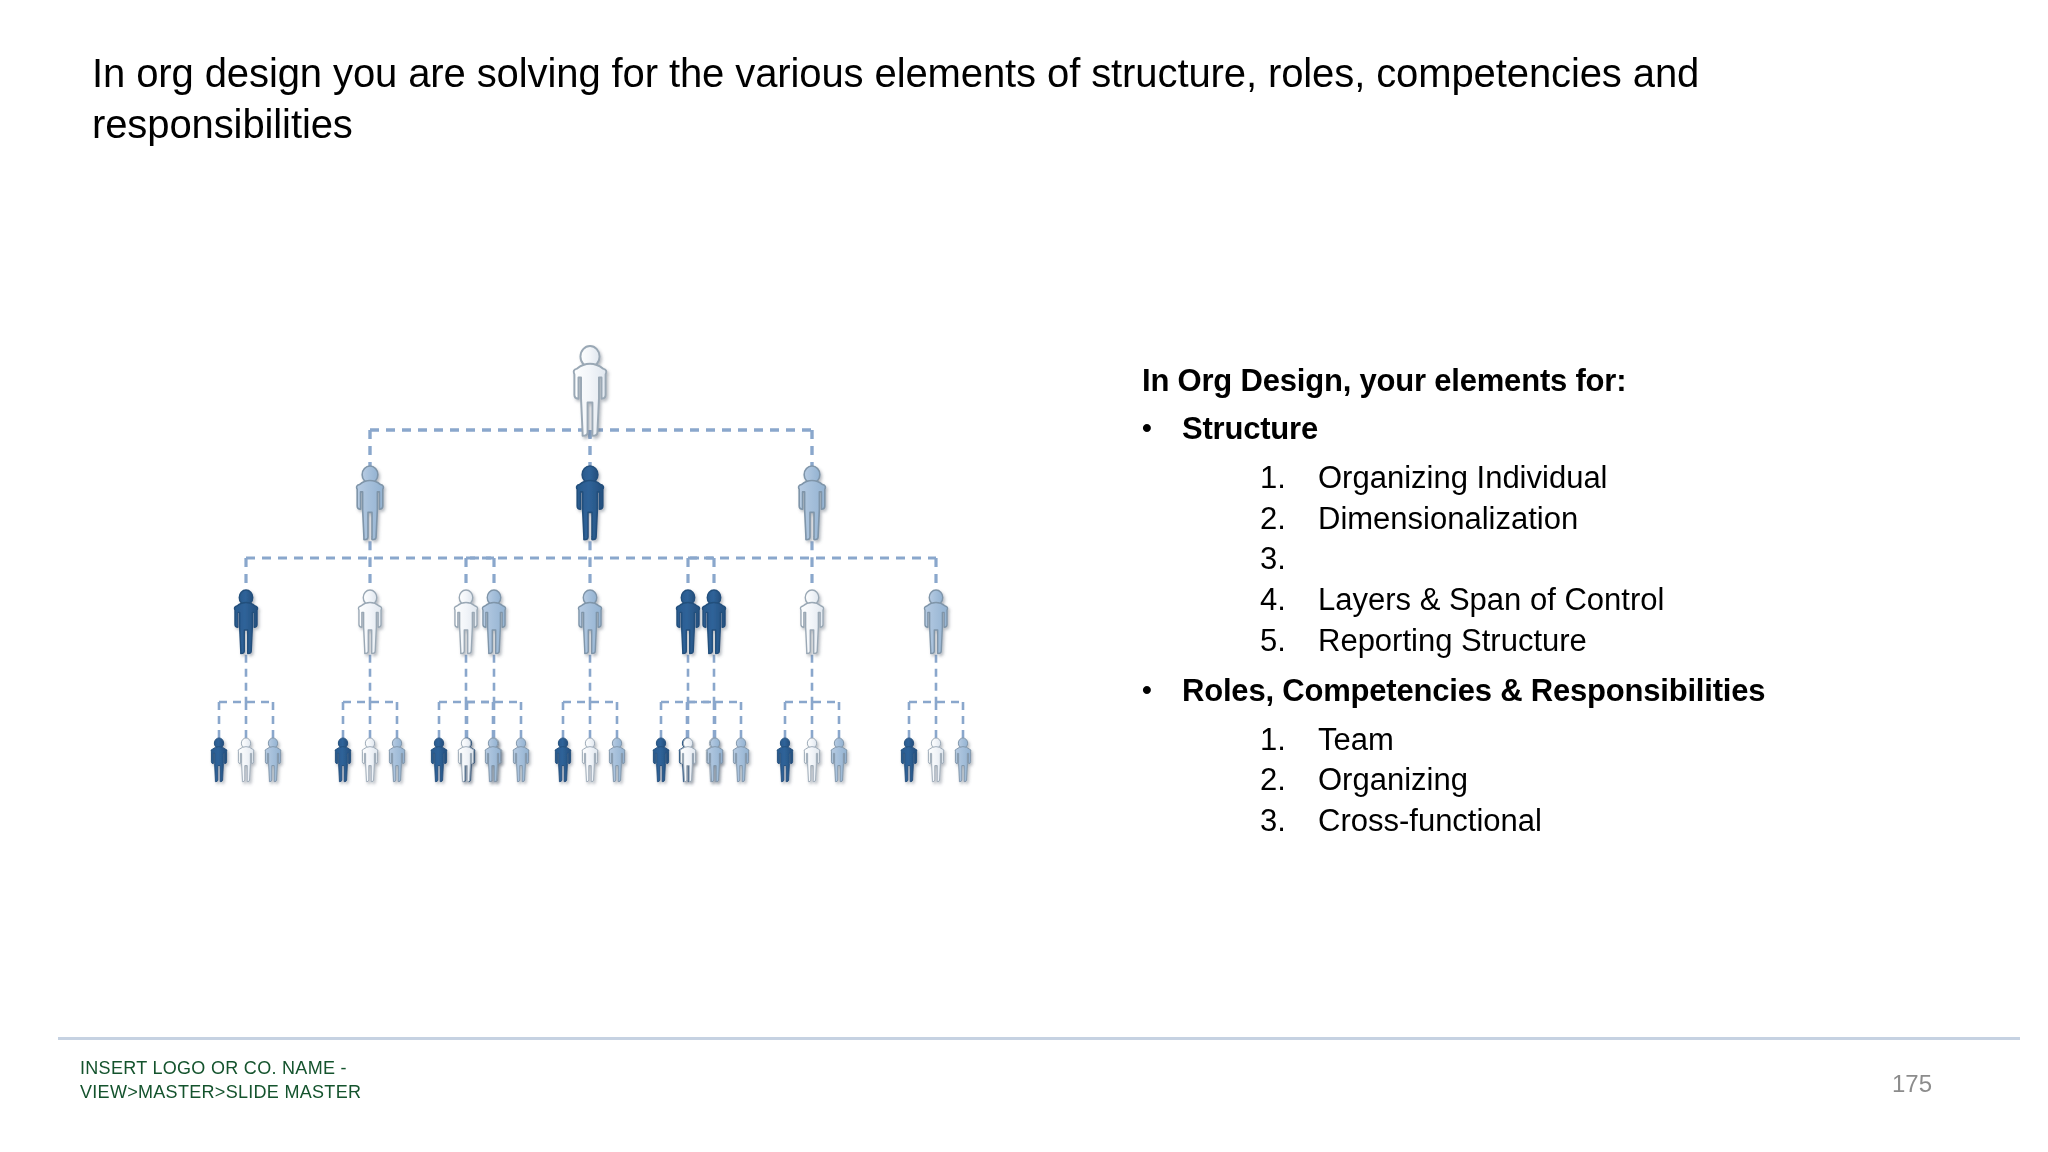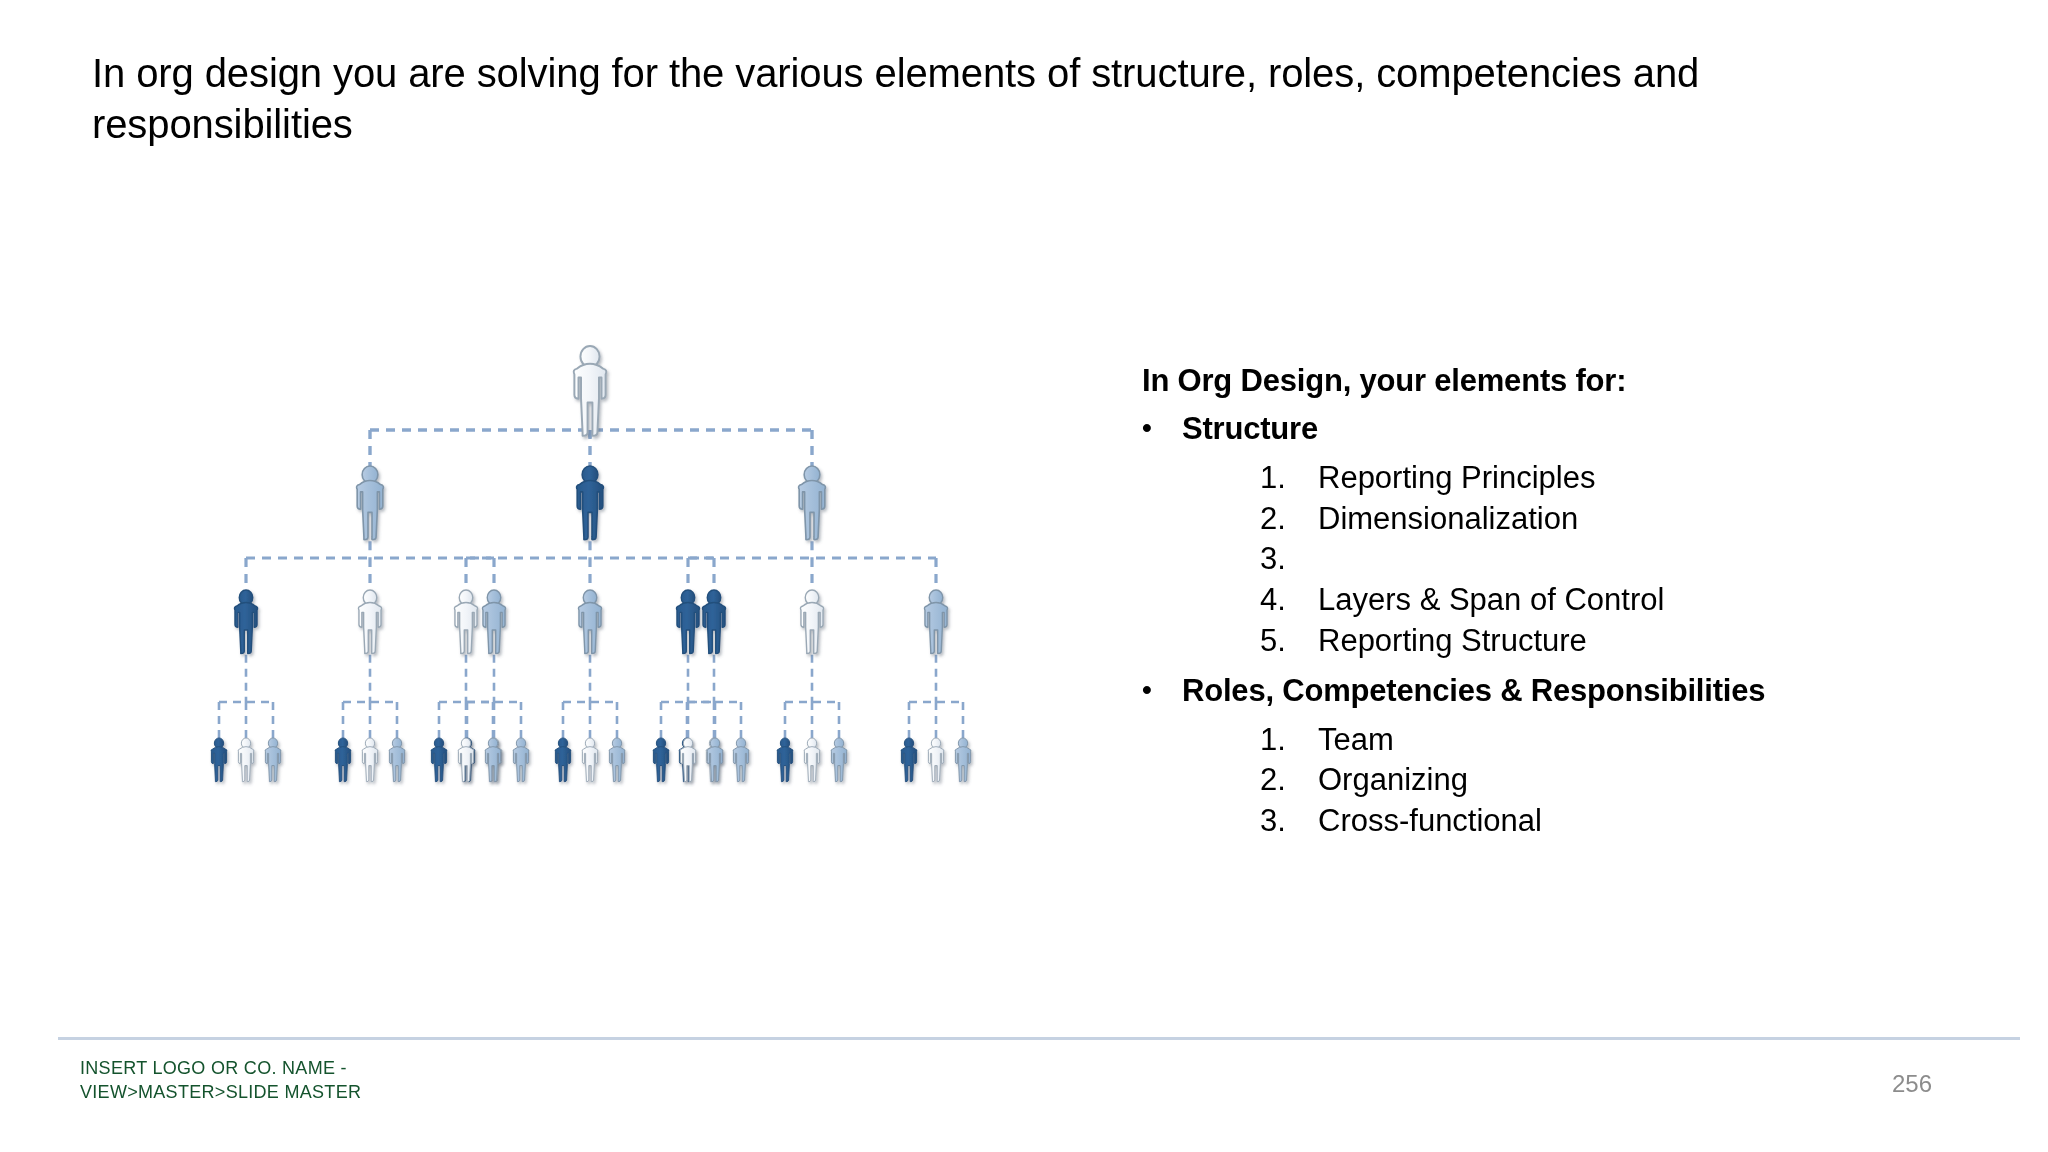--- a/index.html
+++ b/index.html
@@ -386,21 +386,21 @@
     <div class="panel-heading">In Org Design, your elements for:</div>
 
     <div id="sections-host">
         <div class="bullet-row">
           <span class="bullet-dot">•</span>
           <span class="bullet-label">Structure</span>
         </div>
         <div class="num-list">
           <div class="num-row">
             <span class="num-idx">1.</span>
-            <span class="num-text">Reporting Principles</span>
+            <span class="num-text">Organizing Individual</span>
           </div>
           <div class="num-row">
             <span class="num-idx">2.</span>
             <span class="num-text">Dimensionalization</span>
           </div>
           <div class="num-row">
             <span class="num-idx">3.</span>
           </div>
           <div class="num-row">
             <span class="num-idx">4.</span>
@@ -430,15 +430,15 @@
           </div>
         </div>
       </div>
   </div>
 
   <div class="footer-rule"></div>
   <div class="footer-text">
     <div>INSERT LOGO OR CO. NAME -</div>
     <div>VIEW&gt;MASTER&gt;SLIDE MASTER</div>
   </div>
-  <div class="page-number">256</div>
+  <div class="page-number">175</div>
 
 </div>
 
 </body></html>

